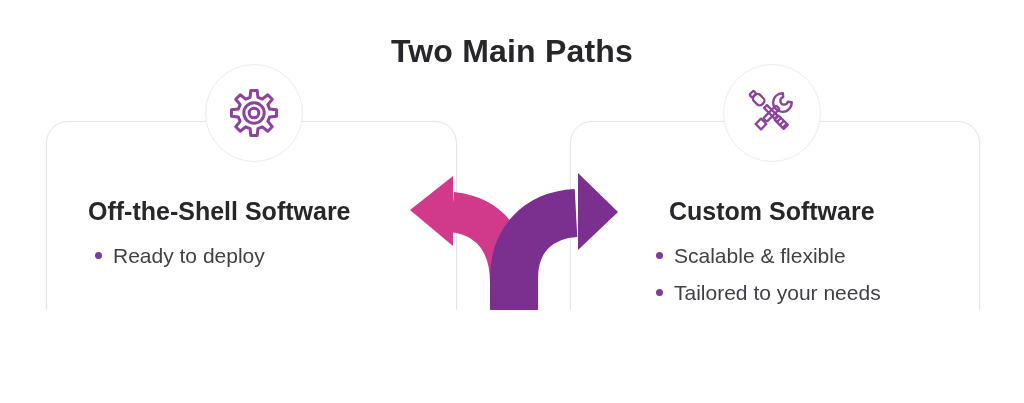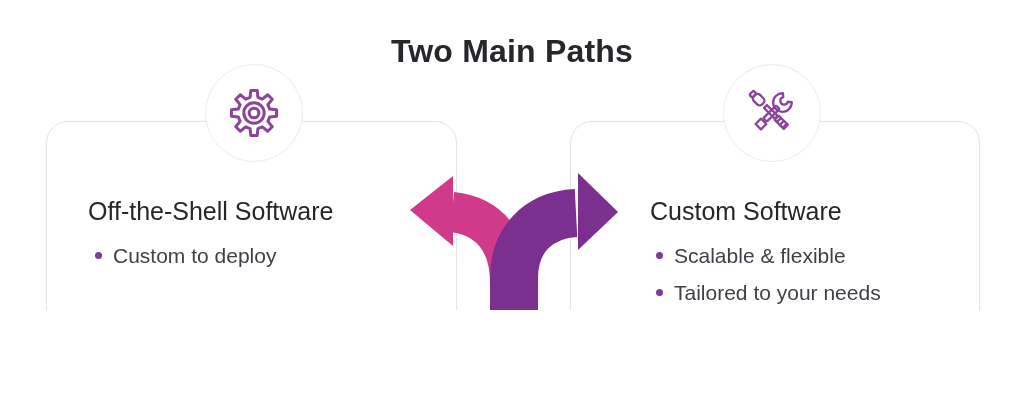--- a/index.html
+++ b/index.html
@@ -19,25 +19,25 @@
   .card.left  { left:46px;  width:411px; }
   .card.right { left:570px; width:410px; }
   .icon-circle {
     position:absolute; top:64px; width:96px; height:96px; border-radius:50%;
     background:#ffffff; border:1px solid #edebee; z-index:3;
     display:flex; align-items:center; justify-content:center;
   }
   .icon-circle.left  { left:205px; }
   .icon-circle.right { left:723px; }
   .card-title {
-    position:absolute; margin:0; font-size:25px; font-weight:400;
+    position:absolute; margin:0; font-size:25px; font-weight:700;
     color:#27262a; z-index:2; white-space:nowrap;
   }
   .card-title.left  { left:88px;  top:197px; }
-  .card-title.right { left:650px; top:197px; }
+  .card-title.right { left:669px; top:197px; }
   .bullets {
     position:absolute; list-style:none; margin:0; padding:0; z-index:2;
   }
   .bullets.left  { left:95px;  top:237px; }
   .bullets.right { left:656px; top:237px; }
   .bullets li {
     display:flex; align-items:center; height:37px;
     font-size:21px; color:#414048; white-space:nowrap;
   }
   .dot {
@@ -83,21 +83,21 @@
         <rect x="33.5" y="46.75" width="31" height="8.5" rx="2" transform="rotate(-45 49 51)"></rect>
         <rect x="24.5" y="62.5" width="13" height="13" transform="rotate(45 31 69)"></rect>
       </g>
     </svg>
   </div>
 
   <h2 class="card-title left">Off-the-Shell Software</h2>
   <ul class="bullets left">
     <li>
       <span class="dot"></span>
-      <span>Custom to deploy</span>
+      <span>Ready to deploy</span>
     </li>
   </ul>
 
   <h2 class="card-title right">Custom Software</h2>
   <ul class="bullets right">
     <li>
       <span class="dot"></span>
       <span>Scalable &amp; flexible</span>
     </li>
     <li>

